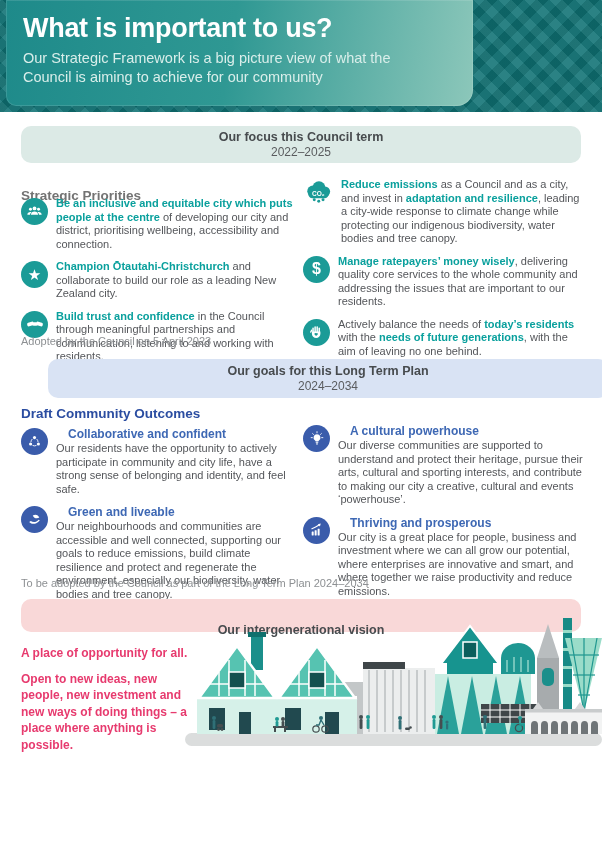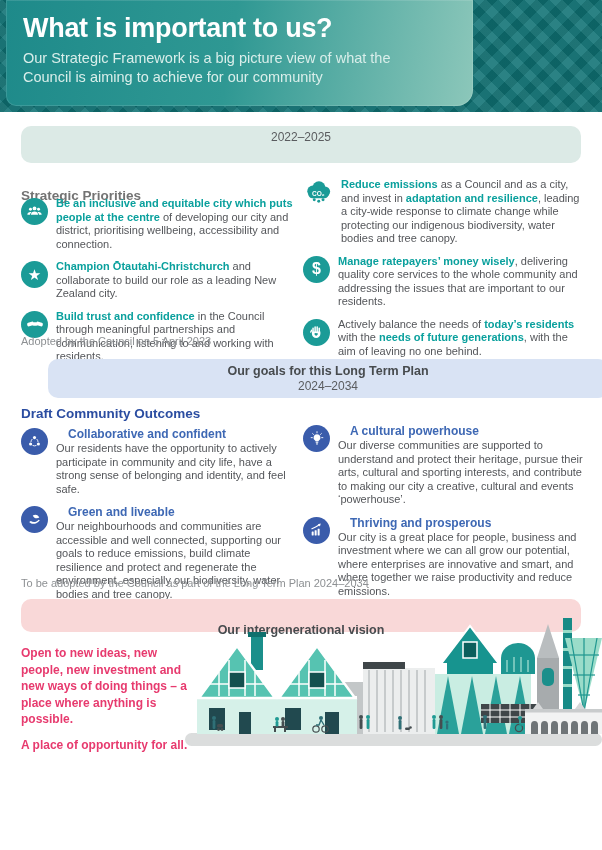--- a/index.html
+++ b/index.html
@@ -71,20 +71,21 @@
 <div class="page">
 
   <header class="hero">
     <div class="hero-card">
       <h1 class="hero-title">What is important to us?</h1>
       <p class="hero-sub">Our Strategic Framework is a big picture view of what the Council is aiming to achieve for our community</p>
     </div>
   </header>
 
   <div class="band focus">
+    <div class="b-title">Our focus this Council term</div>
     <div class="b-sub">2022–2025</div>
   </div>
 
   <h2 class="sec-heading teal-h" style="top:176px;left:21px;">Strategic Priorities</h2>
 
   <div class="col" style="top:178px;left:303px;width:283px;">
     <div class="pitem">
       <span class="picon naked">
         <svg width="30" height="28" viewBox="0 0 32 30">
           <g fill="#1b9b97">
@@ -249,22 +250,22 @@
     </div>
   </div>
 
   <div class="footnote" style="top:577px;">To be adopted by the Council as part of the Long Term Plan 2024–2034</div>
 
   <div class="band vision">
     <div class="b-title">Our intergenerational vision</div>
   </div>
 
   <div class="vision-copy">
+    <p>A place of opportunity for all.</p>
     <p>Open to new ideas, new people, new investment and new ways of doing things – a place where anything is possible.</p>
-    <p>A place of opportunity for all.</p>
   </div>
 
   <svg class="cityscape" width="417" height="138" viewBox="0 0 417 138">
 
     <rect x="0" y="123" width="417" height="13" rx="6.5" fill="#dbdddd"></rect>
 
     <rect x="150" y="72" width="42" height="52" fill="#c3c7c8"></rect>
 
     <rect x="178" y="58" width="72" height="66" fill="#eceeee"></rect>
     <g stroke="#c7cbcc" stroke-width="2">

